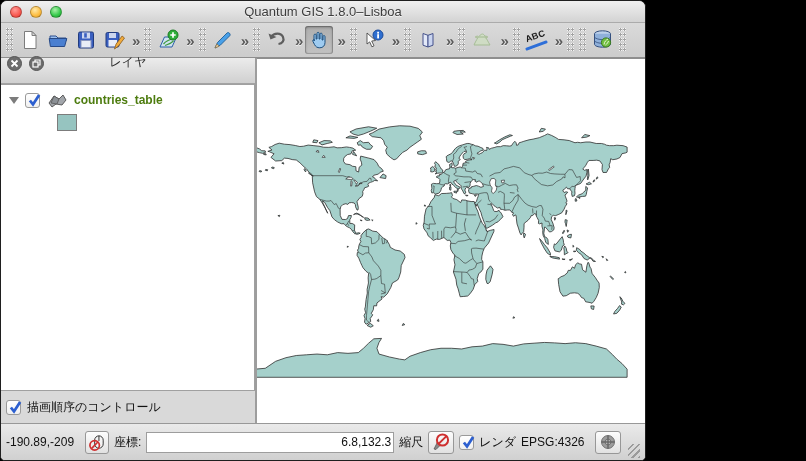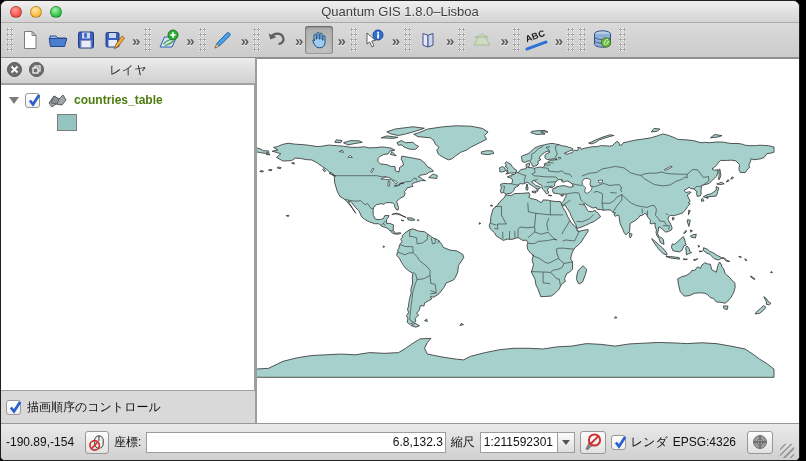--- a/index.html
+++ b/index.html
@@ -1,18 +1,18 @@
 <!DOCTYPE html>
 <html style="--map-fill: #a5d0cb; --map-stroke: #2f2f2f; --legend-swatch: #96c4c0;"><head>
 <meta charset="utf-8">
 <style>
   html,body{margin:0;padding:0;background:#000;}
   *{box-sizing:border-box;}
   .window{
-    width:800px;height:461px;margin:0;position:relative;
+    width:646px;height:461px;margin:0;position:relative;
     border-radius:7px 7px 5px 5px;overflow:hidden;border:1px solid #1f1f1f;
     display:flex;flex-direction:column;background:#d4d4d4;
     font-family:"Liberation Sans",sans-serif;
   }
   
   .titlebar{height:22px;flex:0 0 22px;background:linear-gradient(#f0f0f0,#d3d3d3);
     border-bottom:1px solid #ababab;position:relative;display:flex;align-items:center;}
   .lights{position:absolute;left:9px;top:5px;display:flex;gap:8px;}
   .light{width:12px;height:12px;border-radius:50%;border:1px solid rgba(0,0,0,.25);}
   .light.red{background:radial-gradient(circle at 4px 3px,#ff9a96,#f85951 60%,#d9352c);}
@@ -32,21 +32,21 @@
     text-shadow:0 1px 0 rgba(255,255,255,.6);}
   .abc-wrap{position:relative;width:26px;height:24px;}
   .abc-text{position:absolute;left:1px;top:3px;font-size:9px;font-weight:bold;color:#1c1c1c;
     transform:rotate(-20deg);letter-spacing:.3px;}
   .abc-line{position:absolute;left:1px;top:16px;width:23px;height:3px;background:#2e6fd8;
     transform:rotate(-20deg);border-radius:1px;}
   
   .main{flex:1;display:flex;min-height:0;background:#d4d4d4;}
   .panel{width:256px;flex:0 0 256px;display:flex;flex-direction:column;border-right:2px solid #9d9d9d;background:#d9d9d9;}
   .panel-header{height:26px;flex:0 0 26px;background:linear-gradient(#ececec,#d0d0d0);
-    border-bottom:1px solid #a3a3a3;display:flex;align-items:flex-start;padding:4px 6px;position:relative;}
+    border-bottom:1px solid #a3a3a3;display:flex;align-items:flex-end;padding:12px 6px;position:relative;}
   .ph-title{position:absolute;left:0;right:0;text-align:center;font-size:12px;color:#2e2e2e;}
   .ph-btn{width:15px;height:15px;border-radius:50%;background:#6d6d6d;color:#fff;display:flex;
     align-items:center;justify-content:center;margin-right:7px;z-index:1;border:1px solid #565656;}
   .panel-body{flex:1;background:#fff;border:1px solid #a0a0a0;border-left:none;margin:0;padding:7px 4px;overflow:hidden;}
   .tree-row{display:flex;align-items:center;gap:6px;}
   .disc{width:0;height:0;border-left:5px solid transparent;border-right:5px solid transparent;
     border-top:7px solid #7c7c7c;margin-left:4px;}
   .cb{width:15px;height:15px;background:linear-gradient(#ffffff,#f0f0f0);border:1px solid #9a9a9a;
     border-radius:3px;position:relative;flex:0 0 auto;}
   .cb svg{position:absolute;left:1px;top:-1px;}
@@ -285,38 +285,32 @@
 
           <path class="bord" d="M-13.2,27.7 L-8.7,27.7 -8.7,21.6 -6.1,16.8 -5.3,15.6 -11.4,15.6 M-16.5,16.1 L-12.1,14.8 M-11.4,15.6 L-11.3,12.1 M-13.7,12.7 L-11.3,12.1 M-7.9,10.2 L-7.7,5.4 M-3.1,10.8 L-3.2,5.1 M0.5,11 L0.6,6 M2.8,12.1 L2.7,6.3 M2.8,12.1 L4.1,13.5 9.1,13 13.1,13.5 14.1,13.1 14.6,12 14.2,10.1 9.6,6.1 M15.1,23 L14.1,13.1 M9.5,30.2 L9.9,24.1 15.1,23 M25.1,31.6 L25.1,21.9 15.1,23 M25.1,21.9 L33.9,21.9 M24.1,19.6 L22.6,15.6 23.6,10.9 M14.2,10.1 L18.6,8.6 23.6,9.9 27.6,5.6 29.6,4.6 M36.5,14.3 L34.1,10.6 33.2,8.5 M38.6,18.1 L36.5,14.3 M43,11.5 L45.1,10.4 41.9,3.9 35.9,4.6 33.6,3.9 M41.3,-1.7 L33.9,-1 30.7,-1.1 29.4,-1.5 29.6,-4.4 M40.4,-10.5 L34.6,-11.6 31.1,-8.6 29.6,-4.4 M16.5,3.6 L22.6,4.1 27.6,5.1 29.6,4.6 M9.6,2.3 L14.1,2.1 16.5,3.6 M12.5,-6 L17.6,-8.1 22.1,-11.1 24.1,-11.4 28.6,-9.1 30.6,-8.3 M11.8,-17.2 L18.1,-17.4 23.1,-17.6 25.3,-17.8 M20.1,-17.7 L20.1,-24.9 25.1,-25.6 M25.3,-17.8 L28.3,-20.6 29.4,-22.1 31.3,-22.3 32.1,-26.8 M25.3,-17.8 L27.1,-16.1 28.8,-15.9 30.4,-15.6 33.2,-14.4 34.6,-11.6"></path>
 
           <path class="bord" d="M-7.9,41.9 L-6.6,41.7 -6.9,39.7 -7.3,37.5 M-1.8,43.3 L0.7,42.7 3.2,42.4 M2.6,51 L5.9,49.6 8.1,49 7.6,47.6 7.1,45.1 7.5,43.8 M8.7,54.8 L10.9,54.5 M14.1,53.9 L14.6,51.1 12.3,50.1 13.9,48.8 16.9,48.6 22.1,48.1 26.6,48.1 M19.8,54.4 L23.6,54 23.9,52.1 30.6,51.4 33.1,52.3 35.1,50.4 38.6,49.9 40.1,47.9 M21.1,56.2 L25.1,56.2 M24.3,57.9 L27.4,57.6 M29.8,59.9 L28.6,61.4 29.9,63.9 29.1,66.1 28.4,68.9 31.1,70.3 M24.5,65.8 L23.6,67.4 22.1,68.4 25.1,69 M11.2,59.1 L12.3,61.1 12.1,63.6 14.6,65.1 16.1,67 18.1,68.2 20.1,69.1 M28.9,44.8 L22.7,44.2 M26.5,41.7 L23.6,41.4 20.9,41.1 M13.7,45.6 L15.6,46.1 16.4,46.9 M30.7,46.1 L29.1,47.9 26.6,48.1 M36.1,36.2 L38.6,36.8 42.1,37.2 44.6,37.1 45.6,35.1 46.1,32.6 47.6,30.9 M40.1,43.4 L43.6,42.6 47.1,42.1 M48.9,28.6 L46.6,29.1 44.9,29.2 M39.1,32.1 L35.1,29.5 M43.3,17.4 L47.1,17.1 52.1,19.1 55.1,22.1 M55.1,37.4 L57.4,38.1 61.1,36.6 61.3,35.1 60.9,29.9 61.8,25.1 M66.6,37.3 L71.1,36.9 M60.9,29.9 L66.4,29.9 69.5,31.9 71.1,34.1 74.6,35.9 M68.4,23.7 L71.1,27.9 74.6,32.1 74.6,35.9 78.1,32.6 81.1,30.1 84.1,28.6 88.1,27.6 92.1,27.1 95.1,28.3 97.1,28.3 M88.6,26.3 L88.9,22.9 M92.4,24.9 L92.3,21.5 M97.1,28.3 L98.6,25.8 97.9,21.5 99.9,19.6 100.9,17.6 104.1,17.4 105.6,14.4 102.9,14.3 M105.6,14.4 L107.5,14.5 107.1,11.6 M104.9,22.8 L106.7,21.9 M46.9,48.6 L52.1,50.6 57.1,51.1 61.1,53.6 65.1,54.3 70.1,55.3 76.1,54.3 80.6,50.9 85.1,49.6 87.8,49.1 M52.6,41.8 L55.9,41.3 58.6,42.3 62.1,43.6 66.1,42.1 70.1,42.6 73.1,42.6 74.6,40.1 73.6,39.6 74.6,37.6 M87.8,49.1 L90.1,46.9 93.1,45.1 97.1,42.8 103.1,41.9 108.1,42.5 111.9,44.9 116.7,46.6 118.1,48.1 119.9,47.4 119.9,49.9 115.6,49.9 110.1,50.1 105.9,50.4 102.2,51.4 98.1,50.6 94.3,50.7 90.1,50.1 87.8,49.1 M119.9,49.9 L123.6,53.1 127.1,52.9 129.6,49.6 131.1,47.7 134.6,48.3 134.9,45.4 131.1,42.6 M124.6,39.9 L126.6,41.6 128.6,41.4 130.6,42.4"></path>
         </g>
       </svg>
     </div>
   </div>
 
   <div class="statusbar">
-    <div class="extent">-190.89,-154</div>
+    <div class="extent">-190.89,-209</div>
     <div class="sq-btn" style="width:24px">
       <svg width="19" height="19" viewBox="0 0 20 20">
         <rect x="7" y="3" width="9" height="13" rx="4.5" fill="#f4f4f4" stroke="#2e2e2e"></rect>
         <line x1="11.5" y1="3" x2="11.5" y2="8.5" stroke="#2e2e2e"></line>
         <circle cx="7" cy="13" r="5" fill="none" stroke="#cf3030" stroke-width="1.8"></circle>
         <line x1="3.6" y1="16.5" x2="10.4" y2="9.5" stroke="#cf3030" stroke-width="1.8"></line>
       </svg>
     </div>
     <span class="sb-label">座標:</span>
     <input class="coord-input" readonly="" value="6.8,132.3" style="">
     <span class="sb-label">縮尺</span>
-    <span class="scale-wrap">
-      <input class="scale-input" readonly="" value="1:211592301" style="">
-      <span class="drop-btn">
-        <span class="tri"></span>
-      </span>
-    </span>
     <div class="sq-btn" style="width:26px">
       <svg width="20" height="20" viewBox="0 0 20 20">
         <path d="M3 17l3.5-7 3 3-4.5 4.5z" fill="#8a8a8a" stroke="#4e4e4e" stroke-width=".7"></path>
         <circle cx="11.5" cy="8" r="5.6" fill="none" stroke="#cf3030" stroke-width="2"></circle>
         <line x1="7.6" y1="11.9" x2="15.4" y2="4.1" stroke="#cf3030" stroke-width="2"></line>
       </svg>
     </div>
     <div class="cb">
       <svg width="15" height="15" viewBox="0 0 13 13">
         <path d="M2.5 6.5l2.7 3.4L10.5 1.8" stroke="#2c5fd0" stroke-width="2.4" fill="none"></path>

